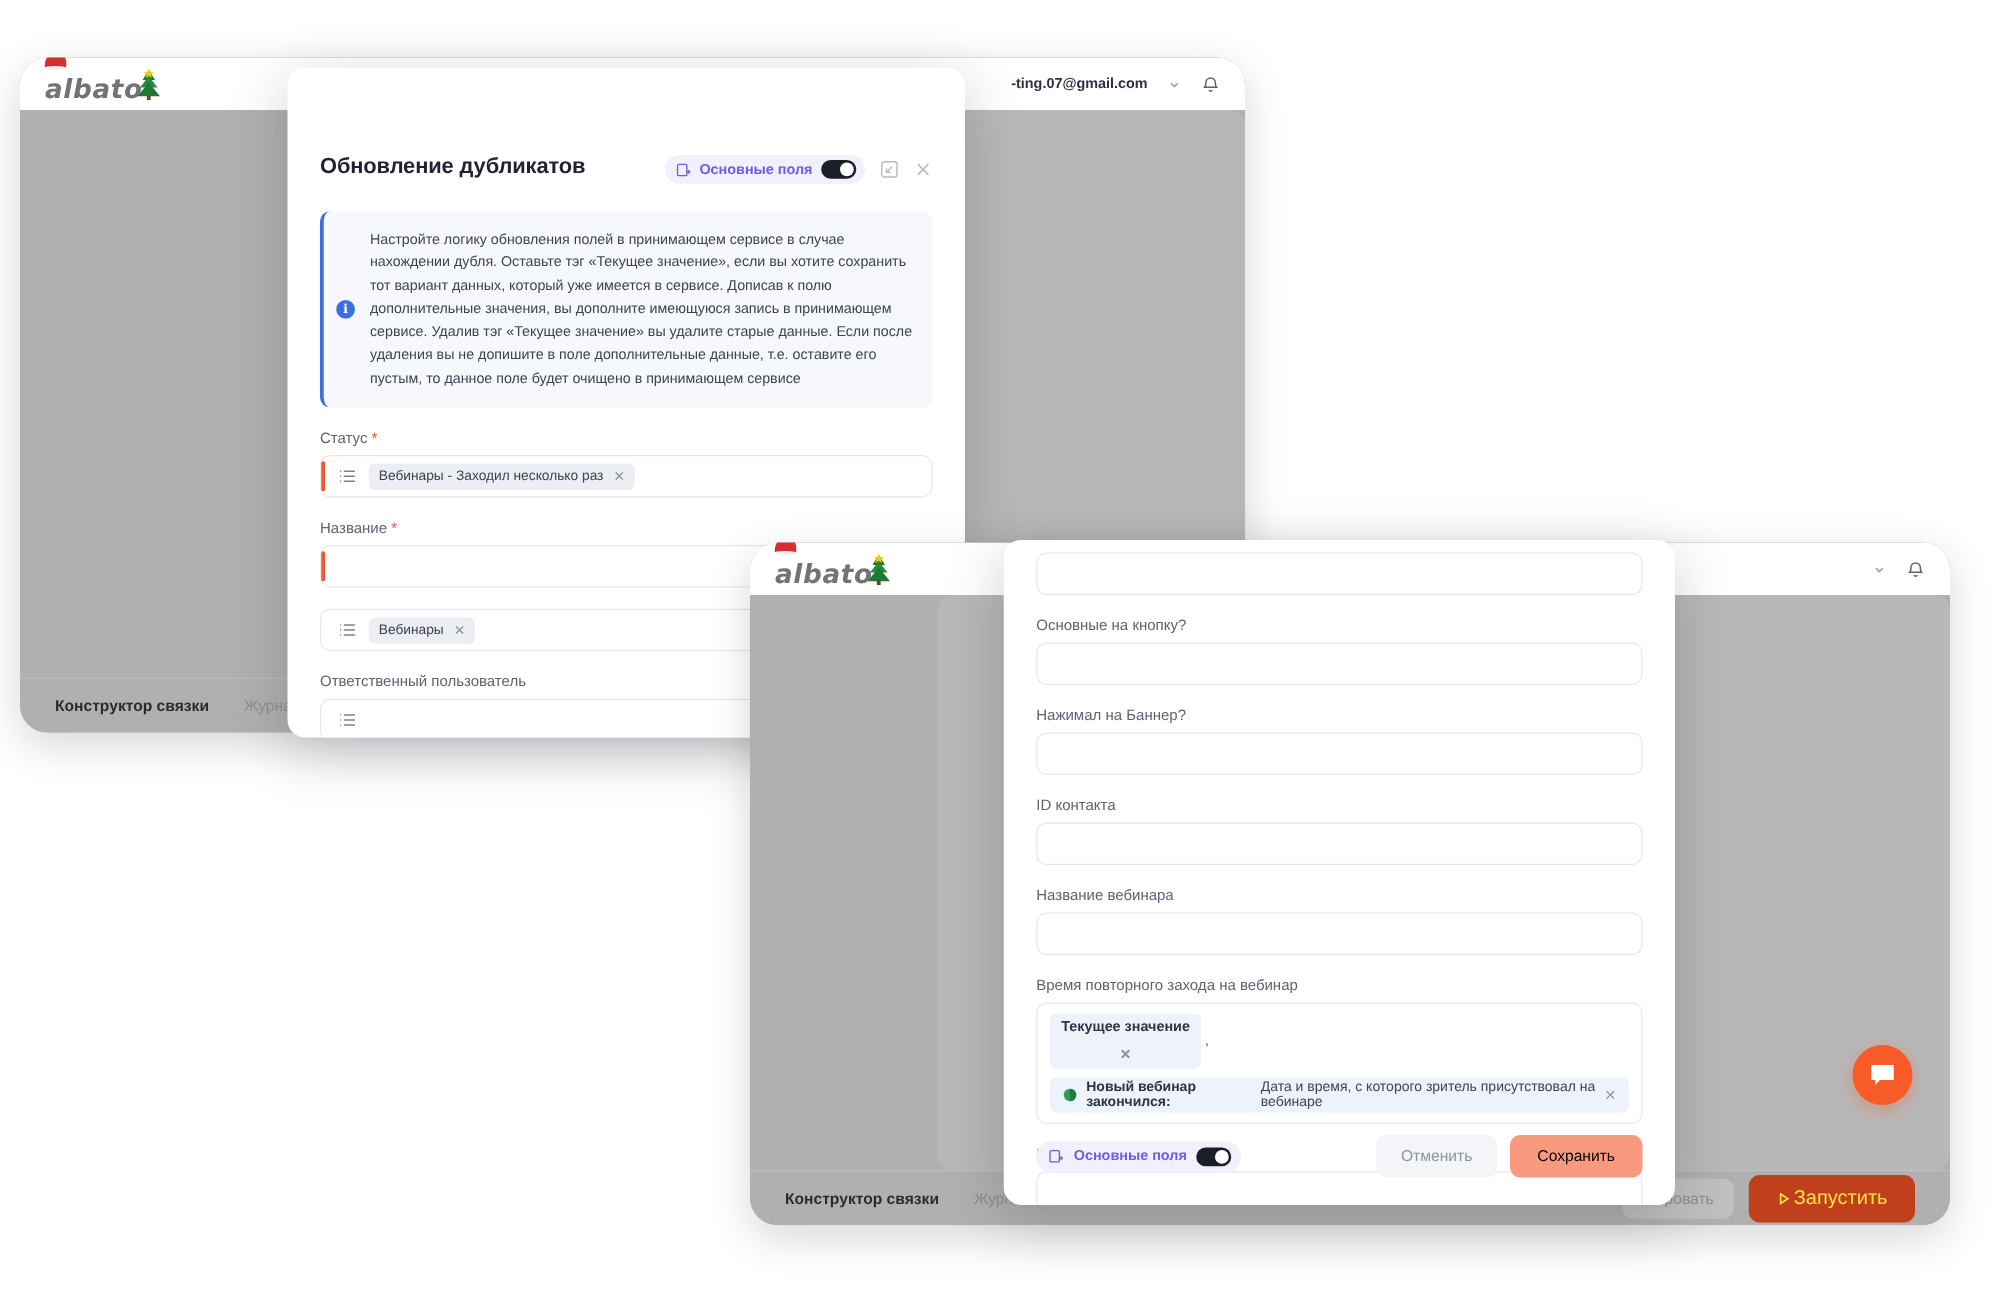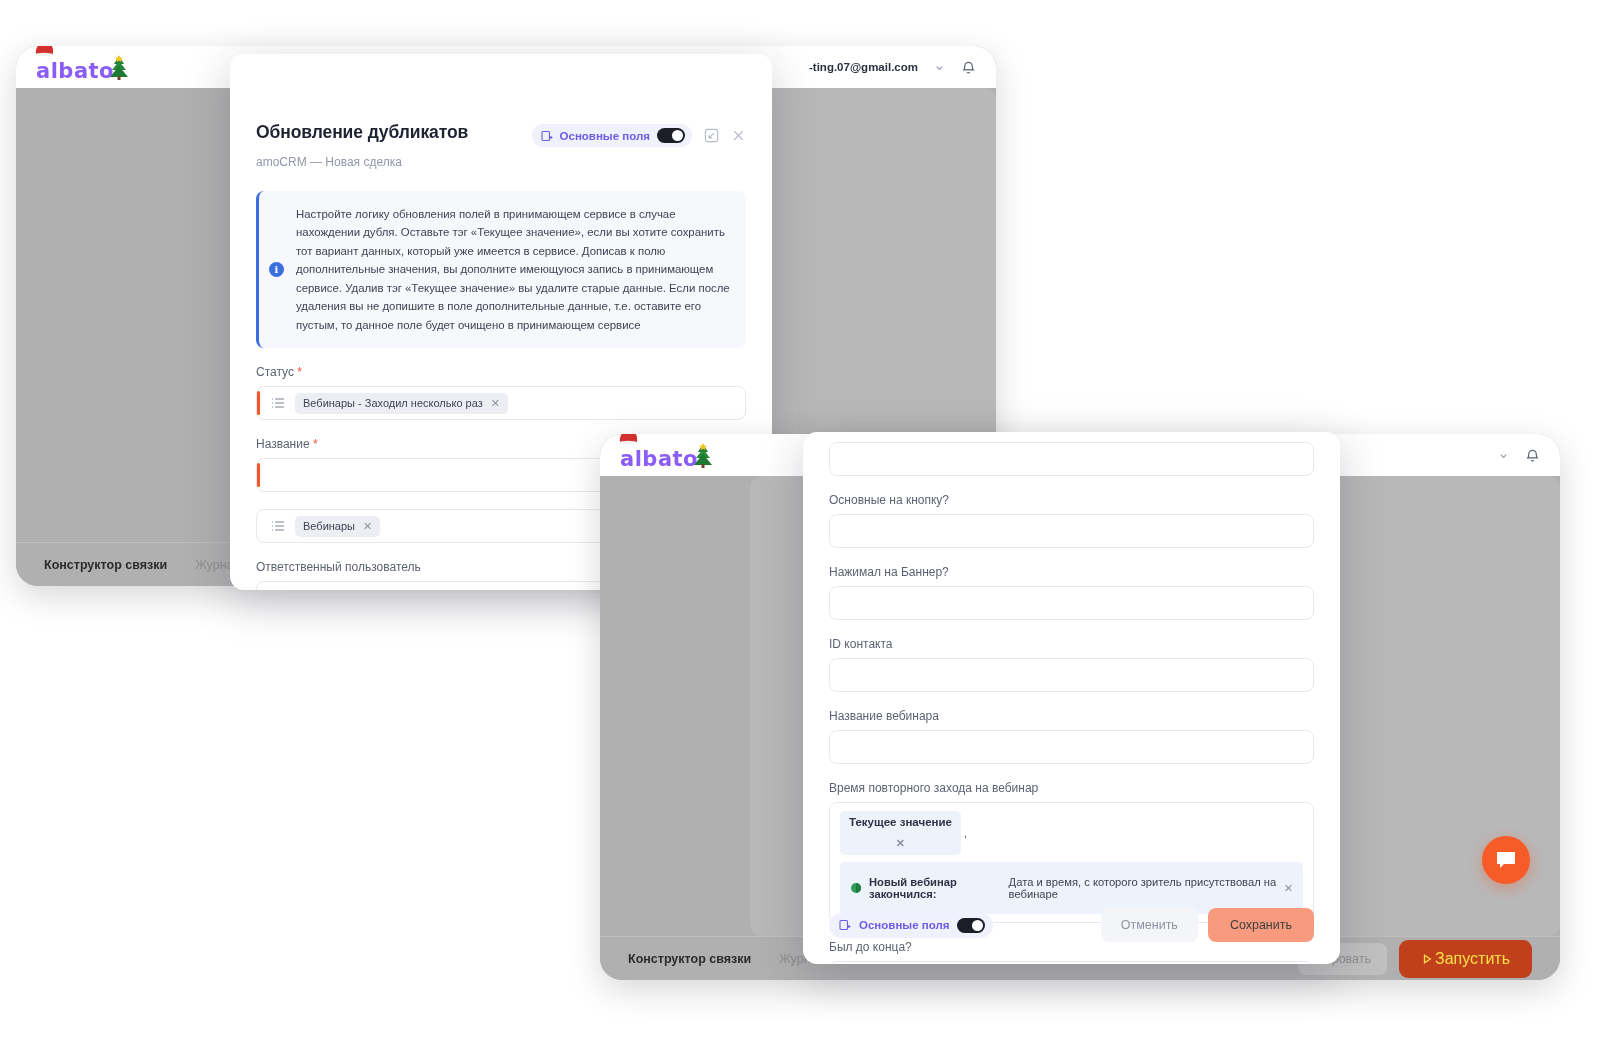--- a/index.html
+++ b/index.html
@@ -33,23 +33,24 @@
     display: flex;
     align-items: flex-end;
     position: relative;
     height: 30px;
   }
   .logo-text {
     font-family: "DejaVu Sans", sans-serif;
     font-weight: 700;
     font-size: 21px;
     letter-spacing: .5px;
-    color: #8b5cf6;
+    color: #737373;
     line-height: 1;
     position: relative;
+    font-style: italic;
   }
   .santa-hat {
     position: absolute;
     left: -3px;
     top: -11px;
     width: 22px;
     height: 15px;
   }
   .xmas-tree {
     position: absolute;
@@ -291,21 +292,21 @@
     color: #2d3344;
     display: inline-flex;
     align-items: center;
     gap: 9px;
     white-space: nowrap;
     flex-direction: column;
   }
   .tag-wide {
     background: #eef2fb;
     border-radius: 5px;
-    padding: 14px 10px;
+    padding: 2px 10px;
     font-size: 11.2px;
     color: #3e4353;
     display: flex;
     align-items: center;
     gap: 7px;
     width: 100%;
   }
   .tag-wide-strong { font-weight: 700; color: #2d3344; }
   .tag-wide-x { margin-left: auto; color: #8d93a3; }
   .comma { font-size: 11px; color: #555; }
@@ -321,21 +322,21 @@
     background: #f4f5f8;
     color: #8d93a3;
     border: none;
     border-radius: 8px;
     padding: 10px 20px;
     font-size: 12.5px;
     font-family: inherit;
   }
   .btn-save {
     background: #f79a7d;
-    color: #404040;
+    color: #000000;
     border: none;
     border-radius: 8px;
     padding: 10px 22px;
     font-size: 12.5px;
     font-family: inherit;
   }
 
   .chat-fab {
     position: absolute;
     right: 30px;
@@ -410,21 +411,20 @@
         </div>
         <svg class="icon-btn" viewBox="0 0 16 16" fill="none" stroke="currentColor" stroke-width="1.2">
           <rect x="1.5" y="1.5" width="13" height="13" rx="2.2"></rect>
           <path d="M10.5 5.5 L5.5 10.5 M5.5 7.2v3.3h3.3"></path>
         </svg>
         <svg class="icon-btn" viewBox="0 0 16 16" fill="none" stroke="currentColor" stroke-width="1.3">
           <path d="M3.5 3.5 L12.5 12.5 M12.5 3.5 L3.5 12.5"></path>
         </svg>
       </div>
     </div>
-    <div class="modal-sub">amoCRM — Новая сделка</div>
   </div>
 
   <div class="modal-scroll">
 
     <div class="info-box">
       <div class="info-ico">i</div>
       <div class="info-text">Настройте логику обновления полей в принимающем сервисе в случае нахождении дубля. Оставьте тэг «Текущее значение», если вы хотите сохранить тот вариант данных, который уже имеется в сервисе. Дописав к полю дополнительные значения, вы дополните имеющуюся запись в принимающем сервисе. Удалив тэг «Текущее значение» вы удалите старые данные. Если после удаления вы не допишите в поле дополнительные данные, т.е. оставите его пустым, то данное поле будет очищено в принимающем сервисе</div>
     </div>
 
     <div class="field">

